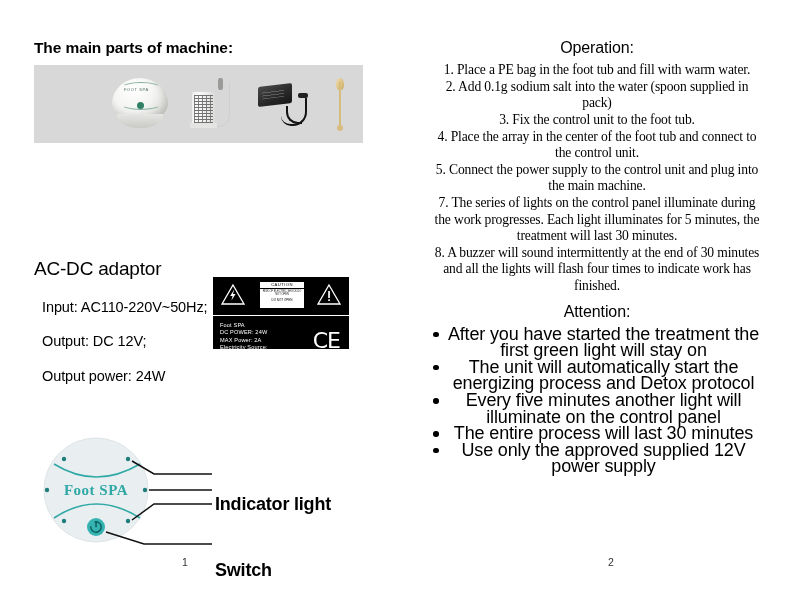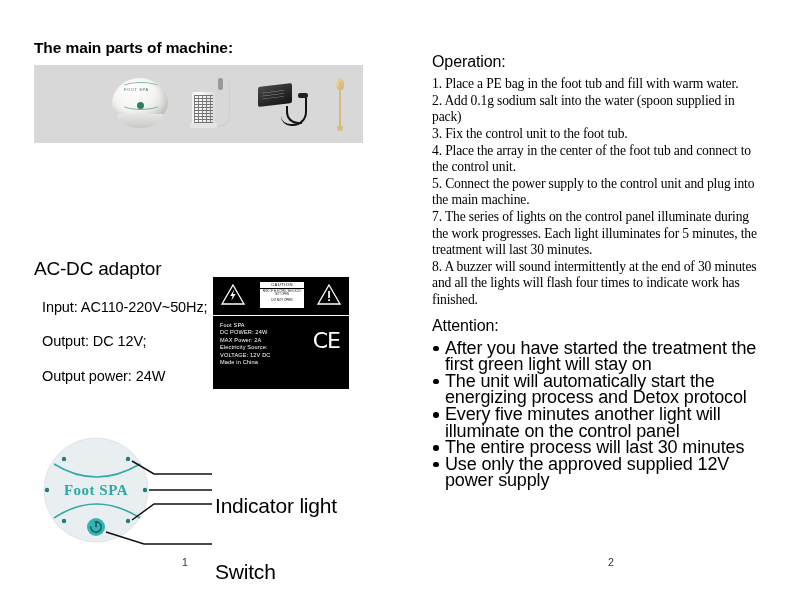--- a/index.html
+++ b/index.html
@@ -19,22 +19,23 @@
   
   .col-left {
     position: absolute;
     left: 34px;
     top: 38px;
     width: 350px;
   }
   .col-right {
     position: absolute;
     left: 432px;
-    top: 52px;
+    top: 38px;
     width: 330px;
+    text-align: center;
   }
 
   
   .h-main {
     font-size: 15.5px;
     line-height: 1.25;
     margin: 0 0 8px 0;
     font-weight: bold;
     letter-spacing: -0.1px;
   }
@@ -252,21 +253,21 @@
   }
   .spec-list { margin-top: 18px; }
   .spec-list .spec-line + .spec-line { margin-top: 17px; }
 
   
   .rating-label {
     position: absolute;
     left: 213px;
     top: 277px;
     width: 136px;
-    height: 112px;
+    height: 72px;
     background: #000000;
     color: #ffffff;
     box-sizing: border-box;
     overflow: hidden;
   }
   .rl-top {
     position: relative;
     height: 38px;
     border-bottom: 1px solid #ffffff;
   }
@@ -355,23 +356,24 @@
   .panel-diagram {
     position: absolute;
     left: 0;
     top: 28px;
     width: 350px;
     height: 125px;
   }
   .panel-diagram svg { display: block; }
   .cb-label {
     position: absolute;
-    font-size: 21px;
+    font-size: 18px;
     letter-spacing: -0.2px;
     white-space: nowrap;
+    font-weight: bold;
   }
   .cb-indicator { left: 181px; top: 66px; }
   .cb-switch    { left: 181px; top: 132px; }
 
   
   .op-list {
     margin: 4px 0 0 0;
     padding: 0;
     list-style: none;
   }

